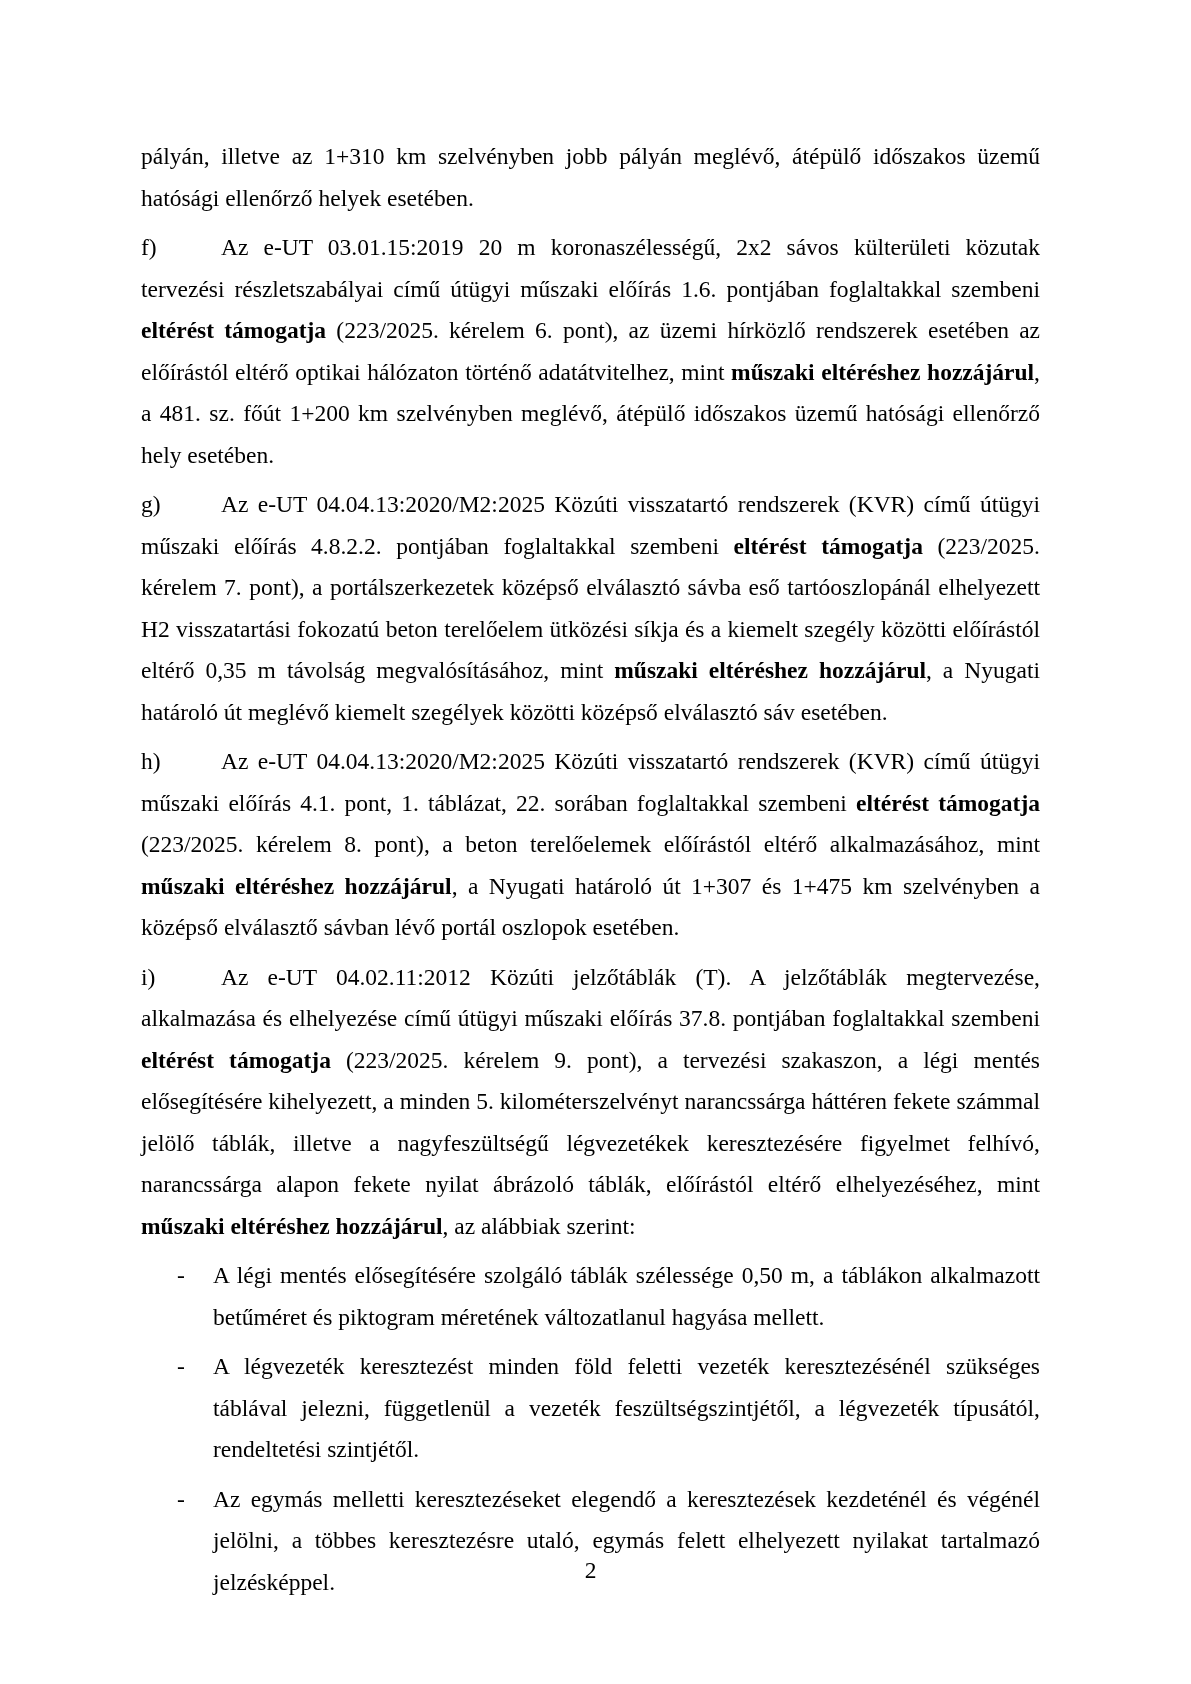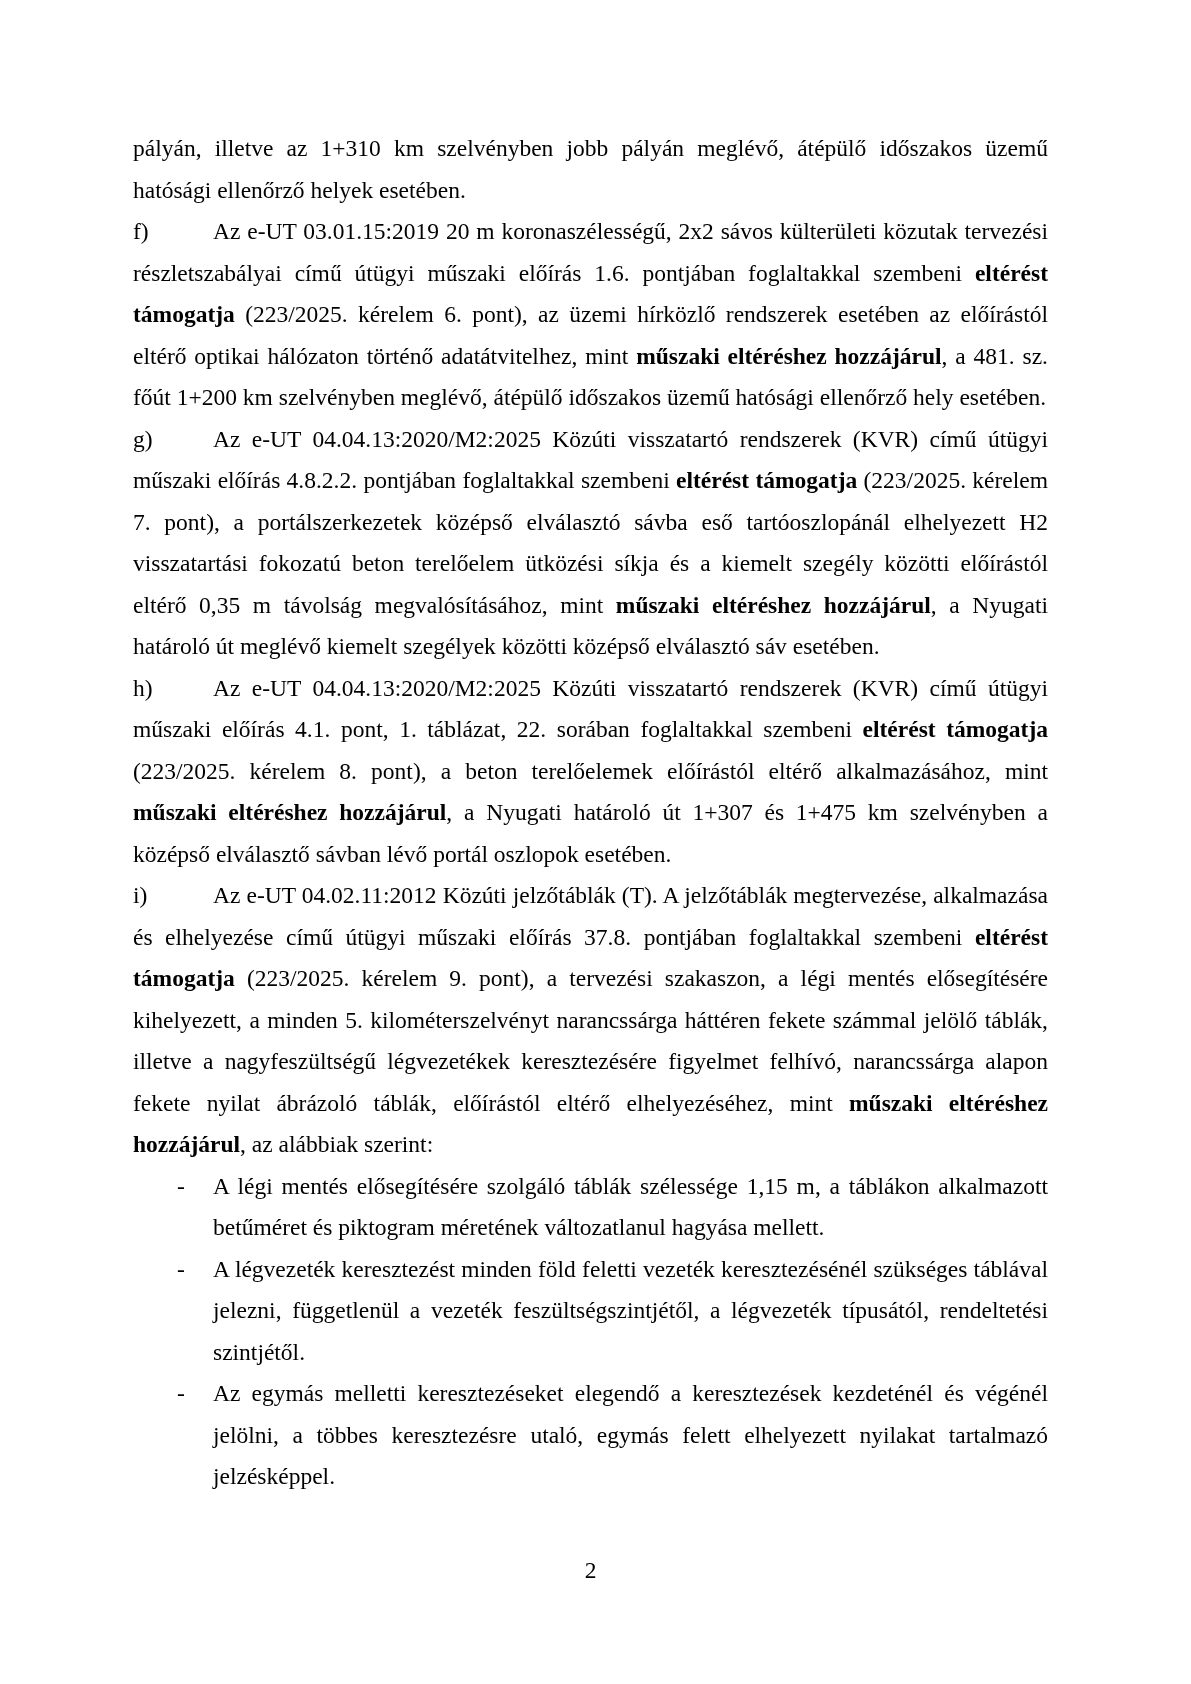--- a/index.html
+++ b/index.html
@@ -18,21 +18,21 @@
   }
   .content {
     position: absolute;
     left: 133px;
     top: 128px;
     width: 915px;
     font-size: 23.5px;
     line-height: 41.5px;
     text-align: justify;
   }
-  .para { margin: 0; }
+  .para { margin: 8px; }
   .marker {
     display: inline-block;
     width: 80px;
   }
   .bullet {
     margin-left: 80px;
     position: relative;
   }
   .dash {
     position: absolute;
@@ -53,18 +53,18 @@
 </head>
 <body>
 
 <div class="page">
   <div class="content">
       <div class="para body"><span>pályán, illetve az 1+310 km szelvényben jobb pályán meglévő, átépülő időszakos üzemű hatósági ellenőrző helyek esetében.</span></div>
       <div class="para lettered"><span class="marker">f)</span><span>Az e-UT 03.01.15:2019 20 m koronaszélességű, 2x2 sávos külterületi közutak tervezési részletszabályai című útügyi műszaki előírás 1.6. pontjában foglaltakkal szembeni </span><span class="b">eltérést támogatja</span><span> (223/2025. kérelem 6. pont), az üzemi hírközlő rendszerek esetében az előírástól eltérő optikai hálózaton történő adatátvitelhez, mint </span><span class="b">műszaki eltéréshez hozzájárul</span><span>, a 481. sz. főút 1+200 km szelvényben meglévő, átépülő időszakos üzemű hatósági ellenőrző hely esetében.</span></div>
       <div class="para lettered"><span class="marker">g)</span><span>Az e-UT 04.04.13:2020/M2:2025 Közúti visszatartó rendszerek (KVR) című útügyi műszaki előírás 4.8.2.2. pontjában foglaltakkal szembeni </span><span class="b">eltérést támogatja</span><span> (223/2025. kérelem 7. pont), a portálszerkezetek középső elválasztó sávba eső tartóoszlopánál elhelyezett H2 visszatartási fokozatú beton terelőelem ütközési síkja és a kiemelt szegély közötti előírástól eltérő 0,35 m távolság megvalósításához, mint </span><span class="b">műszaki eltéréshez hozzájárul</span><span>, a Nyugati határoló út meglévő kiemelt szegélyek közötti középső elválasztó sáv esetében.</span></div>
       <div class="para lettered"><span class="marker">h)</span><span>Az e-UT 04.04.13:2020/M2:2025 Közúti visszatartó rendszerek (KVR) című útügyi műszaki előírás 4.1. pont, 1. táblázat, 22. sorában foglaltakkal szembeni </span><span class="b">eltérést támogatja</span><span> (223/2025. kérelem 8. pont), a beton terelőelemek előírástól eltérő alkalmazásához, mint </span><span class="b">műszaki eltéréshez hozzájárul</span><span>, a Nyugati határoló út 1+307 és 1+475 km szelvényben a középső elválasztő sávban lévő portál oszlopok esetében.</span></div>
       <div class="para lettered"><span class="marker">i)</span><span>Az e-UT 04.02.11:2012 Közúti jelzőtáblák (T). A jelzőtáblák megtervezése, alkalmazása és elhelyezése című útügyi műszaki előírás 37.8. pontjában foglaltakkal szembeni </span><span class="b">eltérést támogatja</span><span> (223/2025. kérelem 9. pont),  a tervezési szakaszon, a légi mentés elősegítésére kihelyezett, a minden 5. kilométerszelvényt narancssárga háttéren fekete számmal jelölő táblák, illetve a nagyfeszültségű légvezetékek keresztezésére figyelmet felhívó, narancssárga alapon fekete nyilat ábrázoló táblák, előírástól eltérő elhelyezéséhez, mint </span><span class="b">műszaki eltéréshez hozzájárul</span><span>, az alábbiak szerint:</span></div>
-      <div class="para bullet"><span class="dash">-</span><span>A légi mentés elősegítésére szolgáló táblák szélessége 1,15 m, a táblákon alkalmazott betűméret és piktogram méretének változatlanul hagyása mellett.</span></div>
+      <div class="para bullet"><span class="dash">-</span><span>A légi mentés elősegítésére szolgáló táblák szélessége 0,50 m, a táblákon alkalmazott betűméret és piktogram méretének változatlanul hagyása mellett.</span></div>
       <div class="para bullet"><span class="dash">-</span><span>A légvezeték keresztezést minden föld feletti vezeték keresztezésénél szükséges táblával jelezni, függetlenül a vezeték feszültségszintjétől, a légvezeték típusától, rendeltetési szintjétől.</span></div>
       <div class="para bullet"><span class="dash">-</span><span>Az egymás melletti keresztezéseket elegendő a keresztezések kezdeténél és végénél jelölni, a többes keresztezésre utaló, egymás felett elhelyezett nyilakat tartalmazó jelzésképpel.</span></div>
     </div>
   <div class="page-number">2</div>
 </div>
 
 </body></html>

